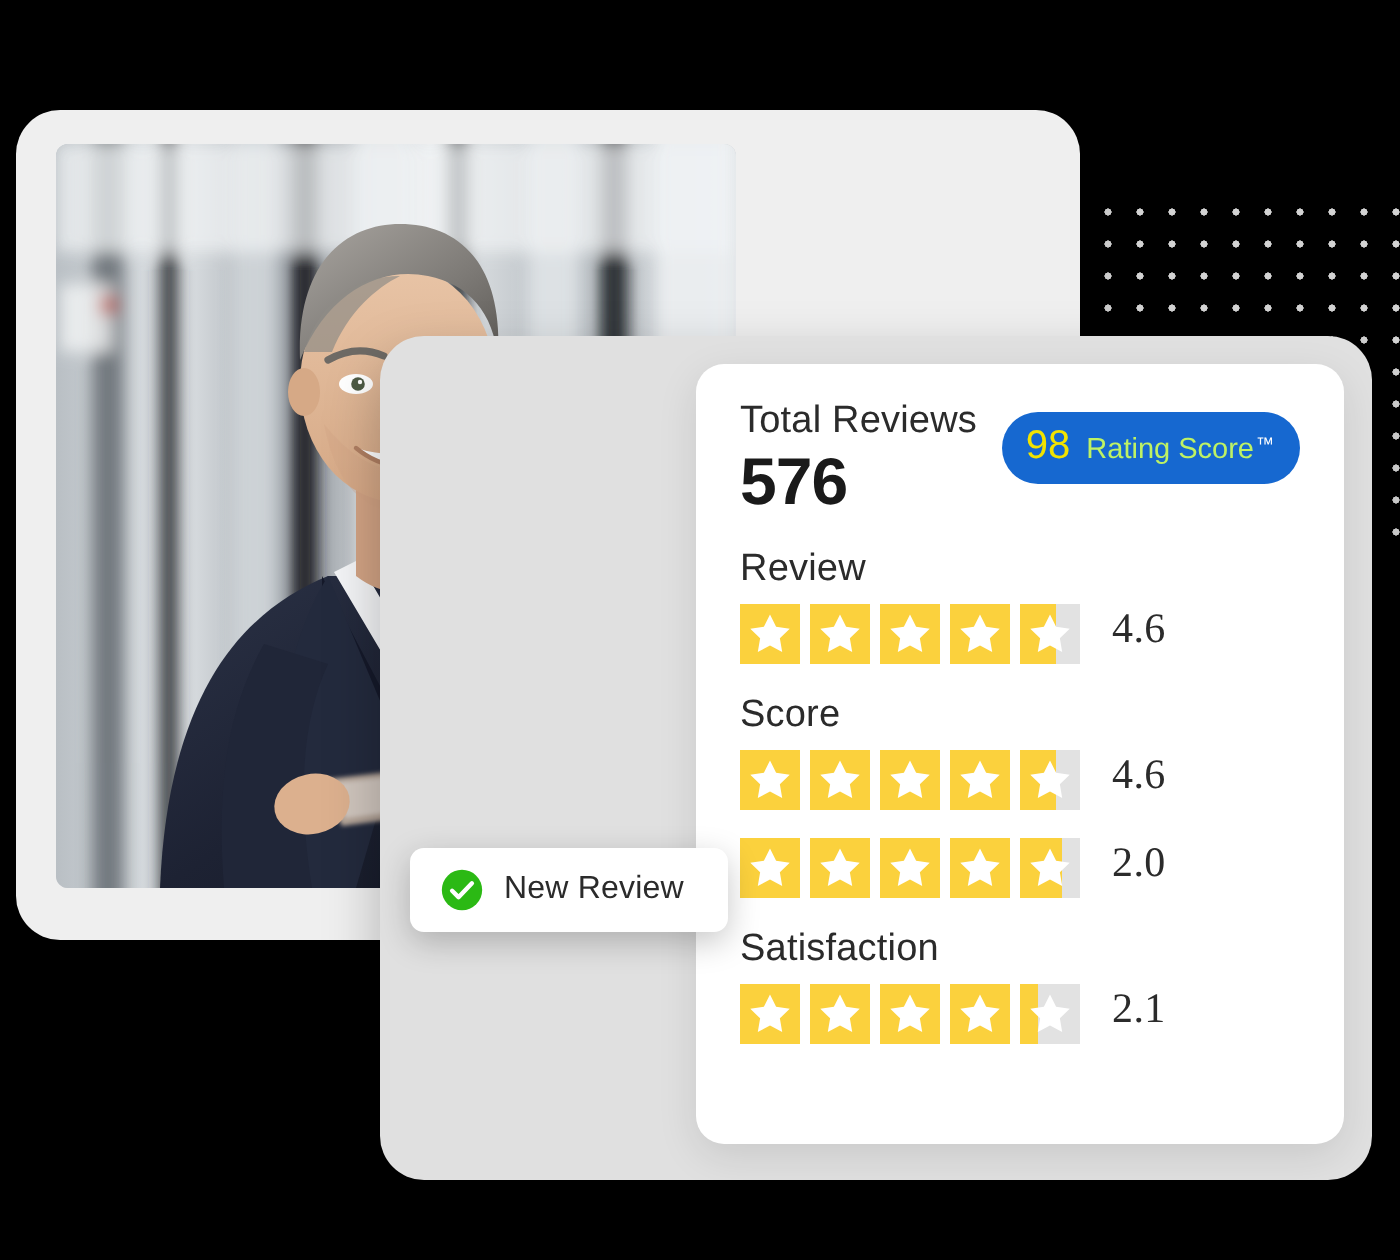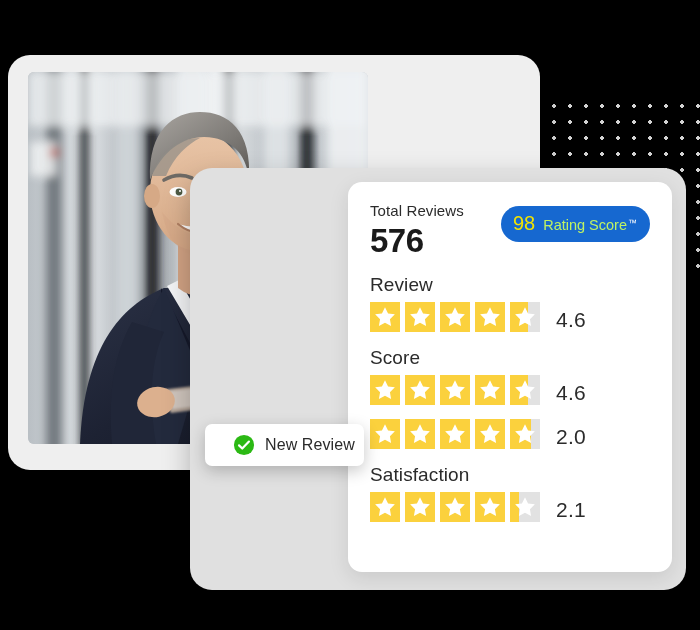--- a/index.html
+++ b/index.html
@@ -81,21 +81,21 @@
     padding: 18px 22px 0 22px;
     box-sizing: border-box;
   }
 
   .header-row {
     display: flex;
     align-items: flex-start;
     justify-content: space-between;
   }
   .total-label {
-    font-size: 15px;
+    font-size: 19px;
     color: #2b2b2b;
     line-height: 22px;
     letter-spacing: 0.1px;
   }
   .total-value {
     font-size: 33px;
     font-weight: bold;
     color: #1a1a1a;
     line-height: 36px;
     margin-top: 1px;
@@ -132,22 +132,23 @@
   
   .rating-row { margin-top: 14px; }
   .rating-name {
     font-size: 19px;
     color: #2b2b2b;
     line-height: 23px;
     letter-spacing: 0.1px;
   }
   .rating-line {
     display: flex;
-    align-items: flex-end;
+    align-items: flex-start;
     margin-top: 6px;
+    font-family: Liberation Serif, serif;
   }
   .stars { display: flex; }
   .star {
     position: relative;
     width: 30px;
     height: 30px;
     margin-right: 5px;
     background: #e2e2e2;
     overflow: hidden;
   }
@@ -174,21 +175,21 @@
     position: absolute;
     left: 205px;
     top: 424px;
     width: 159px;
     height: 42px;
     background: #ffffff;
     border-radius: 7px;
     box-shadow: 0 5px 16px rgba(0,0,0,0.22);
     display: flex;
     align-items: center;
-    padding-left: 28px;
+    padding-left: 15px;
     box-sizing: border-box;
     z-index: 6;
   }
   #check-icon { width: 22px; height: 22px; flex: none; }
   .toast-label {
     font-size: 16px;
     color: #2b2b2b;
     margin-left: 10px;
     letter-spacing: 0.1px;
   }

